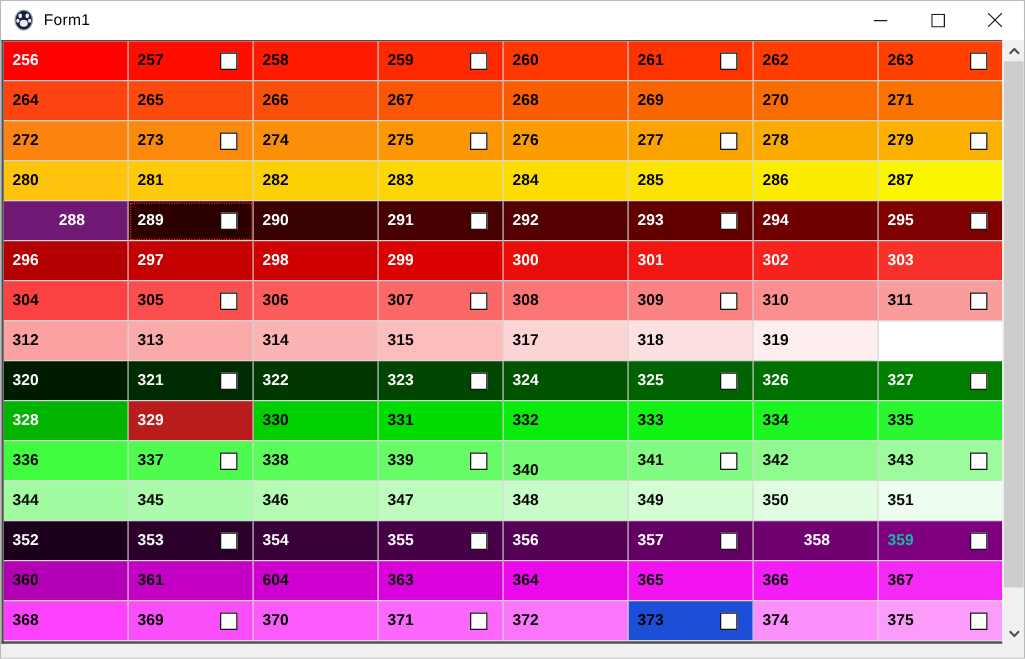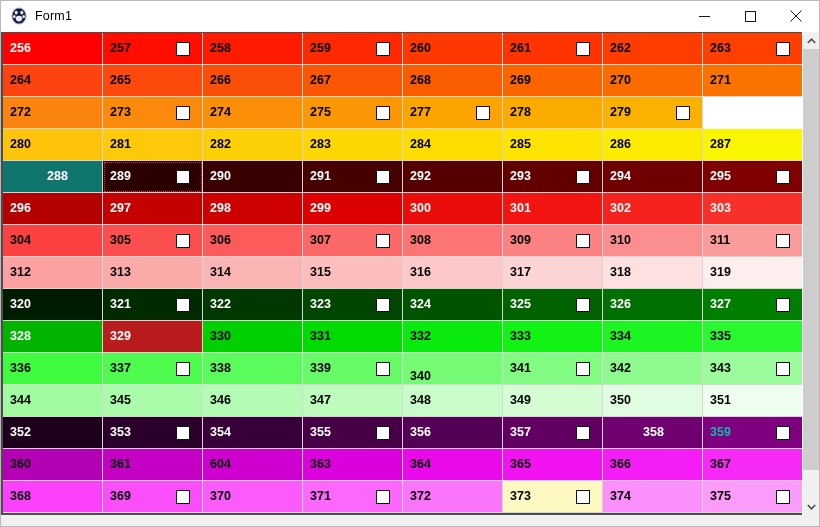--- a/index.html
+++ b/index.html
@@ -283,20 +283,23 @@
               <span class="cell-label" style="color: rgb(0, 0, 0);">273</span>
               <span class="cell-check" style="background: rgb(255, 255, 255); border-color: rgb(17, 17, 17);"></span>
             </div>
             <div class="cell" style="background: rgb(251, 144, 8);">
               <span class="cell-label" style="color: rgb(0, 0, 0);">274</span>
             </div>
             <div class="cell" style="background: rgb(251, 151, 4);">
               <span class="cell-label" style="color: rgb(0, 0, 0);">275</span>
               <span class="cell-check" style="background: rgb(255, 255, 255); border-color: rgb(17, 17, 17);"></span>
             </div>
+            <div class="cell" style="background: rgb(251, 157, 0);">
+              <span class="cell-label" style="color: rgb(0, 0, 0);">276</span>
+            </div>
             <div class="cell" style="background: rgb(251, 164, 0);">
               <span class="cell-label" style="color: rgb(0, 0, 0);">277</span>
               <span class="cell-check" style="background: rgb(255, 255, 255); border-color: rgb(17, 17, 17);"></span>
             </div>
             <div class="cell" style="background: rgb(251, 170, 0);">
               <span class="cell-label" style="color: rgb(0, 0, 0);">278</span>
             </div>
             <div class="cell" style="background: rgb(251, 177, 0);">
               <span class="cell-label" style="color: rgb(0, 0, 0);">279</span>
               <span class="cell-check" style="background: rgb(255, 255, 255); border-color: rgb(17, 17, 17);"></span>
@@ -322,21 +325,21 @@
               <span class="cell-label" style="color: rgb(0, 0, 0);">285</span>
             </div>
             <div class="cell" style="background: rgb(251, 236, 0);">
               <span class="cell-label" style="color: rgb(0, 0, 0);">286</span>
             </div>
             <div class="cell" style="background: rgb(250, 245, 0);">
               <span class="cell-label" style="color: rgb(0, 0, 0);">287</span>
             </div>
           </div>
           <div class="grid-row">
-            <div class="cell" style="background: #0f766e; padding-left: 44px;">
+            <div class="cell" style="background: #701a75; padding-left: 44px;">
               <span class="cell-label" style="color: rgb(255, 255, 255);">288</span>
             </div>
             <div class="cell focused" style="background: rgb(42, 0, 0);">
               <span class="cell-label" style="color: rgb(255, 255, 255);">289</span>
               <span class="cell-check" style="background: rgb(255, 255, 255); border-color: rgb(17, 17, 17);"></span>
             </div>
             <div class="cell" style="background: rgb(56, 0, 0);">
               <span class="cell-label" style="color: rgb(255, 255, 255);">290</span>
             </div>
             <div class="cell" style="background: rgb(70, 0, 0);">
@@ -420,23 +423,20 @@
             </div>
             <div class="cell" style="background: rgb(251, 170, 170);">
               <span class="cell-label" style="color: rgb(0, 0, 0);">313</span>
             </div>
             <div class="cell" style="background: rgb(251, 180, 180);">
               <span class="cell-label" style="color: rgb(0, 0, 0);">314</span>
             </div>
             <div class="cell" style="background: rgb(252, 189, 189);">
               <span class="cell-label" style="color: rgb(0, 0, 0);">315</span>
             </div>
-            <div class="cell" style="background: rgb(252, 200, 200);">
-              <span class="cell-label" style="color: rgb(0, 0, 0);">316</span>
-            </div>
             <div class="cell" style="background: rgb(253, 212, 212);">
               <span class="cell-label" style="color: rgb(0, 0, 0);">317</span>
             </div>
             <div class="cell" style="background: rgb(253, 225, 225);">
               <span class="cell-label" style="color: rgb(0, 0, 0);">318</span>
             </div>
             <div class="cell" style="background: rgb(254, 238, 238);">
               <span class="cell-label" style="color: rgb(0, 0, 0);">319</span>
             </div>
           </div>
@@ -619,21 +619,21 @@
             <div class="cell" style="background: rgb(251, 91, 251);">
               <span class="cell-label" style="color: rgb(0, 0, 0);">370</span>
             </div>
             <div class="cell" style="background: rgb(251, 104, 251);">
               <span class="cell-label" style="color: rgb(0, 0, 0);">371</span>
               <span class="cell-check" style="background: rgb(255, 255, 255); border-color: rgb(17, 17, 17);"></span>
             </div>
             <div class="cell" style="background: rgb(251, 117, 251);">
               <span class="cell-label" style="color: rgb(0, 0, 0);">372</span>
             </div>
-            <div class="cell" style="background: #fef9c3;">
+            <div class="cell" style="background: #1d4ed8;">
               <span class="cell-label" style="color: rgb(0, 0, 0);">373</span>
               <span class="cell-check" style="background: rgb(255, 255, 255); border-color: rgb(17, 17, 17);"></span>
             </div>
             <div class="cell" style="background: rgb(251, 143, 251);">
               <span class="cell-label" style="color: rgb(0, 0, 0);">374</span>
             </div>
             <div class="cell" style="background: rgb(251, 156, 251);">
               <span class="cell-label" style="color: rgb(0, 0, 0);">375</span>
               <span class="cell-check" style="background: rgb(255, 255, 255); border-color: rgb(17, 17, 17);"></span>
             </div>

